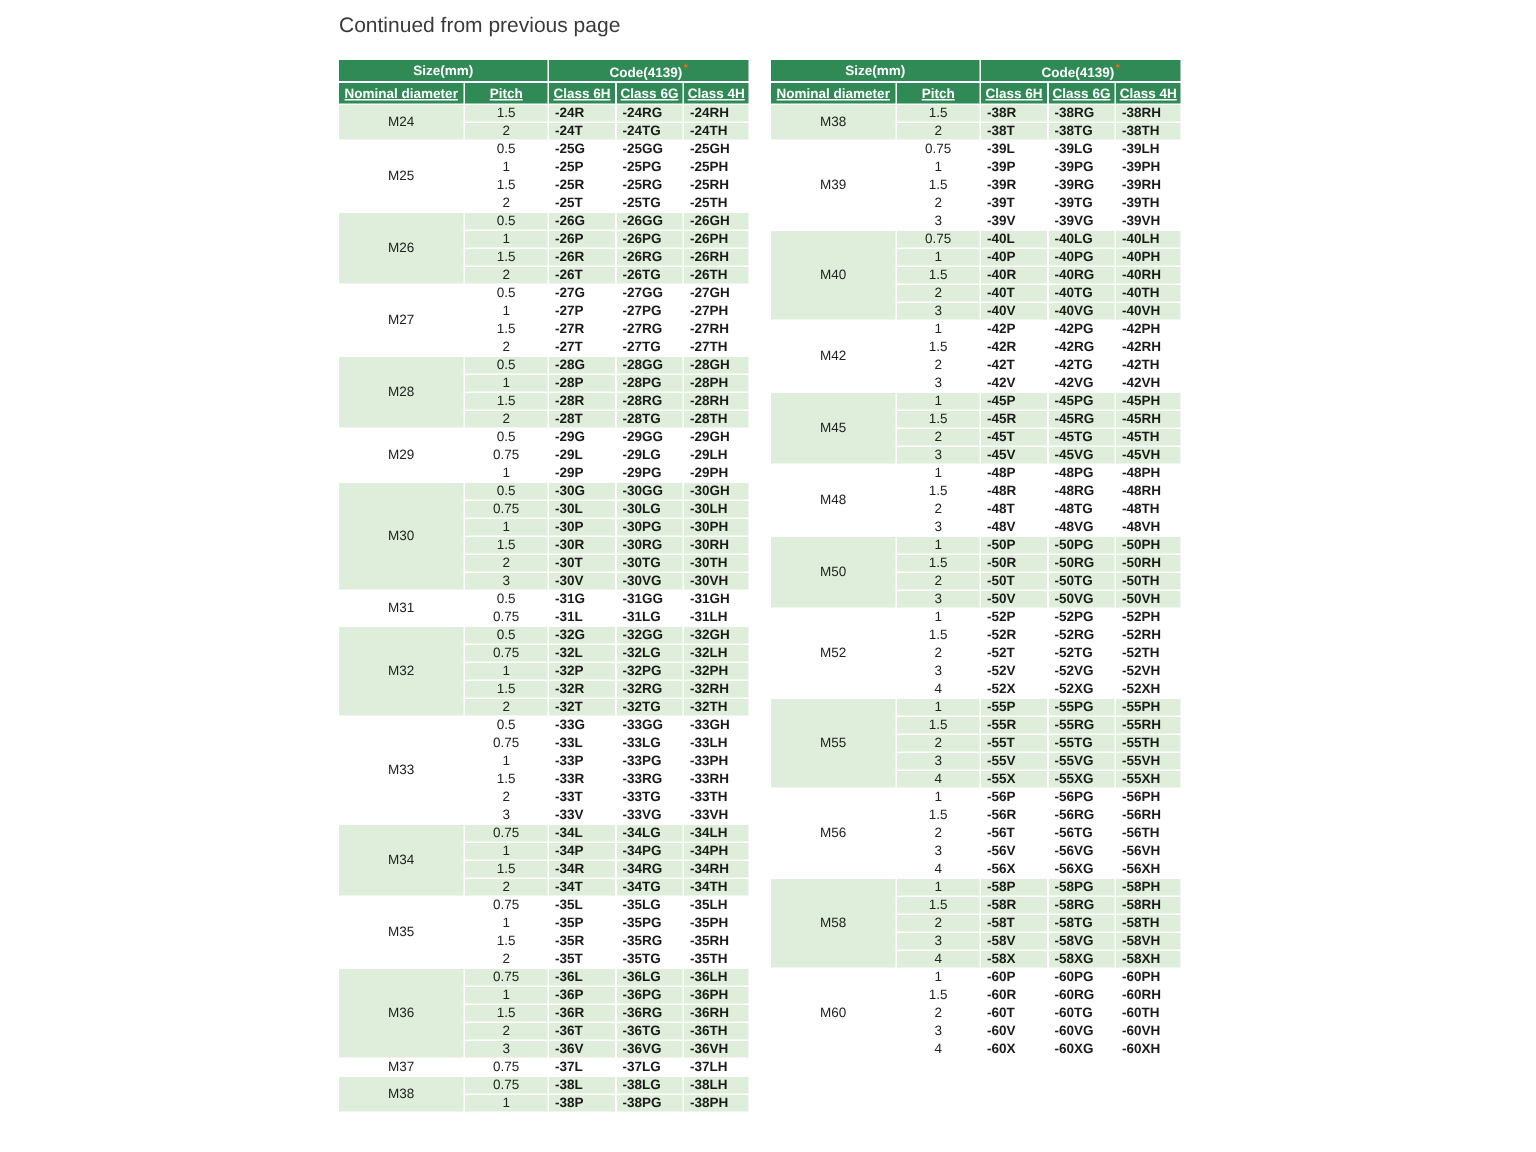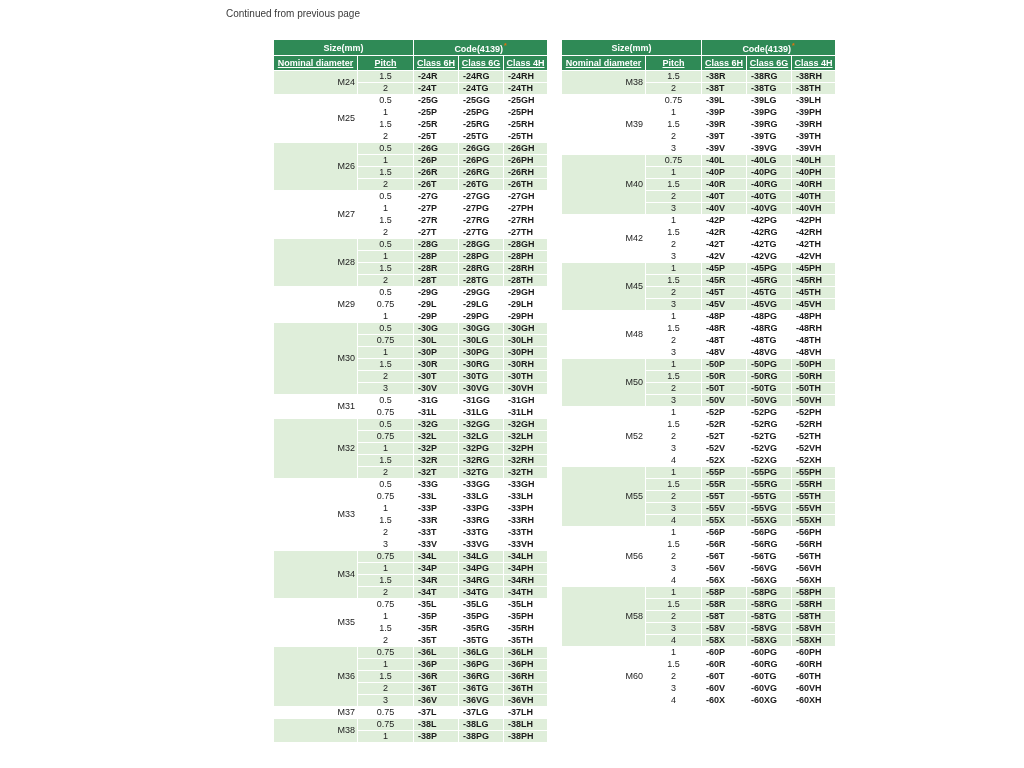--- a/index.html
+++ b/index.html
@@ -8,28 +8,28 @@
     width: 1024px; height: 768px;
     background: #ffffff;
     font-family: "Liberation Sans", "DejaVu Sans", sans-serif;
     position: relative;
     overflow: hidden;
     color: #222;
   }
   .note {
     position: absolute;
     left: 226px; top: 8px;
-    font-size: 10px;
+    font-size: 14px;
     color: #3a3a3a;
   }
   .tbl { position: absolute; top: 39px; }
   .tbl.left  { left: 225px; }
   .tbl.right { left: 513px; }
 
-  table { border-collapse: collapse; table-layout: fixed; margin-left: 48px; }
+  table { border-collapse: collapse; table-layout: fixed; }
   col.c-dia   { width: 84px; }
   col.c-pitch { width: 56px; }
   col.c-6h    { width: 45px; }
   col.c-6g    { width: 45px; }
   col.c-4h    { width: 44px; }
 
   th, td {
     border: 1px solid #ffffff;
     overflow: hidden;
     white-space: nowrap;
@@ -48,21 +48,21 @@
 
   tbody td {
     font-size: 9px;
     height: 11.3px;
     line-height: 11px;
     padding: 0 2px;
     background: #ffffff;
   }
   tbody tr.shade td { background: var(--shade-bg, #dfeeda); }
 
-  td.dia   { text-align: right; vertical-align: middle; }
+  td.dia   { text-align: center; vertical-align: middle; }
   td.pitch { text-align: center; }
   td.code  { font-weight: bold; text-align: left; padding-left: 4px; color: #1a1a1a; }
 
   sup.mark {
     color: var(--mark-color, #e8720c);
     font-size: 7px;
     font-weight: bold;
     margin-left: 1px;
   }
 </style>

